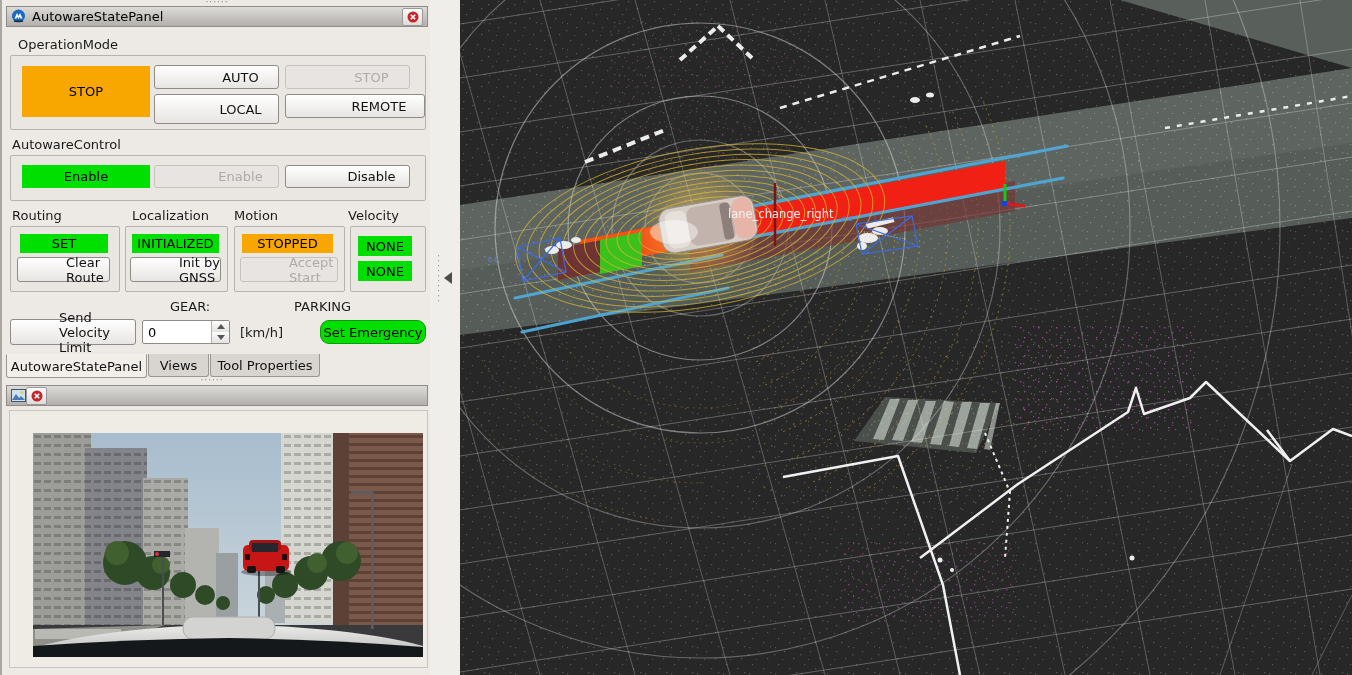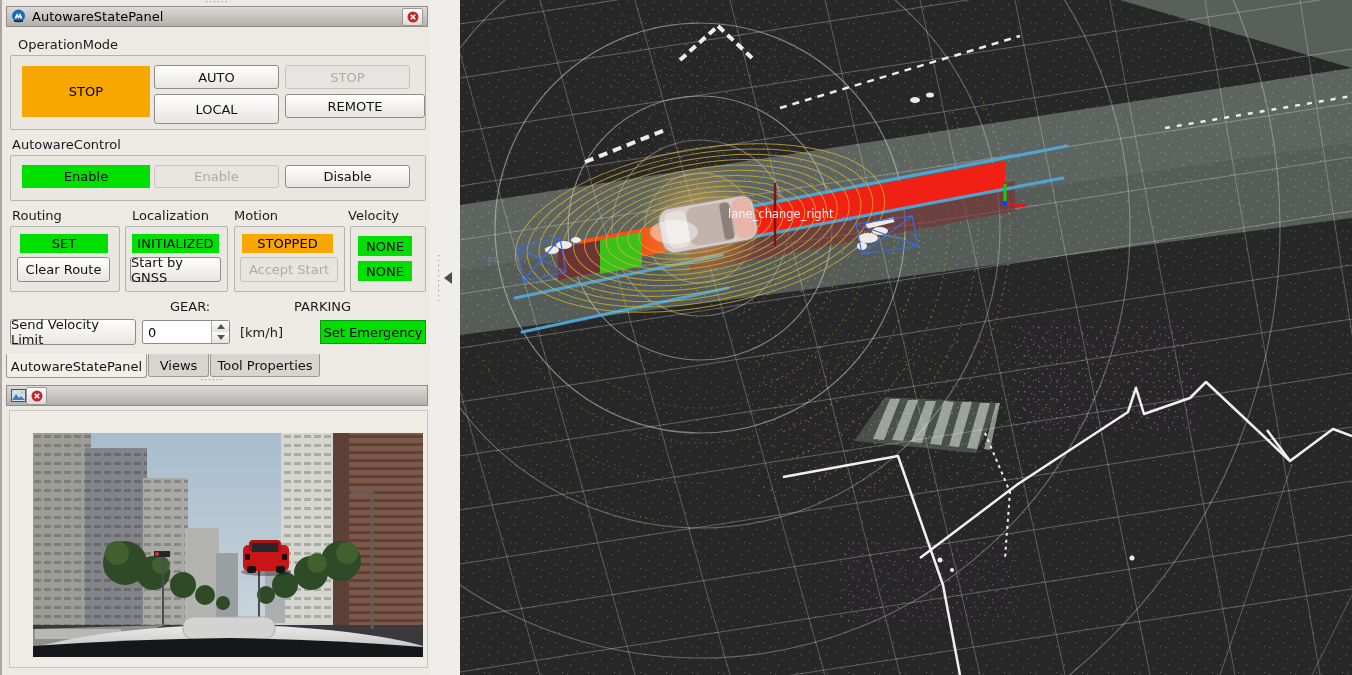--- a/index.html
+++ b/index.html
@@ -10,26 +10,26 @@
   #left-col{left:0;top:0;width:430px;height:675px;background:#edeae5;border-left:2px solid #aaa6a1;}
   .handle-dots{height:4px;color:#8b8884;font-size:9px;letter-spacing:1px;line-height:3px;text-align:center;}
   .titlebar{left:4px;right:4px;height:21px;background:linear-gradient(#dddbd8,#b2afac);
             border:1px solid #8f8c88;display:flex;align-items:center;padding:0 4px;box-sizing:border-box;}
   .titlebar .t-text{flex:1;margin-left:6px;font-size:13px;color:#000;}
   .close-btn{width:19px;height:16px;background:linear-gradient(#fbfbfb,#dedcd9);border:1px solid #999;
              border-radius:2px;display:flex;align-items:center;justify-content:center;cursor:default;}
   .gbox{border:1px solid #b6b3ae;border-radius:2px;background:#eae7e2;}
   .sec-label{font-size:13px;color:#1a1a1a;}
   .btn{background:linear-gradient(#ffffff,#e7e5e2);border:1px solid #8f8c88;border-radius:3px;
-       display:flex;align-items:center;justify-content:center;font-size:13px;color:#111;box-sizing:border-box;}
+       display:flex;align-items:center;justify-content:center;font-size:13px;color:#111;box-sizing:border-box;padding-left:48px;}
   .btn.disabled{background:#e7e4e1;border-color:#c6c3bf;color:#aeaba7;}
   .flat{display:flex;align-items:center;justify-content:center;font-size:13px;color:#000;box-sizing:border-box;}
   .orange{background:#f7a700;}
   .green{background:#00e000;}
-  .emerg{background:#00df00;border:1px solid #0a9a0a;border-radius:0;}
+  .emerg{background:#00df00;border:1px solid #0a9a0a;border-radius:9px;}
   .spinbox{background:#fff;border:1px solid #8f8c88;border-radius:2px;display:flex;box-sizing:border-box;}
   .spinbox input{border:none;outline:none;flex:1;font:13px "DejaVu Sans",sans-serif;padding-left:5px;width:58px;background:transparent;}
   .spin-btns{width:17px;border-left:1px solid #b5b2ae;display:flex;flex-direction:column;}
   .spin-btns div{flex:1;display:flex;align-items:center;justify-content:center;background:linear-gradient(#fcfcfc,#e4e2df);}
   .tri-up{width:0;height:0;border-left:4px solid transparent;border-right:4px solid transparent;border-bottom:5px solid #555;}
   .tri-dn{width:0;height:0;border-left:4px solid transparent;border-right:4px solid transparent;border-top:5px solid #555;}
   .tab{position:absolute;top:0;height:23px;display:flex;align-items:center;justify-content:center;
        border:1px solid #9a9792;border-top:none;border-radius:0 0 3px 3px;background:#d8d5d1;font-size:13px;box-sizing:border-box;}
   .tab.active{background:#f2efeb;height:24px;border-top:1px solid #f2efeb;}
   #splitter{left:430px;top:0;width:30px;height:675px;background:#f0eeea;}
@@ -80,21 +80,21 @@
 
   <div class="gbox abs" style="left:8px;top:226px;width:108px;height:64px"></div>
   <div class="gbox abs" style="left:123px;top:226px;width:101px;height:64px"></div>
   <div class="gbox abs" style="left:232px;top:226px;width:109px;height:64px"></div>
   <div class="gbox abs" style="left:348px;top:226px;width:74px;height:64px"></div>
 
   <div class="flat green abs" style="left:18px;top:234px;width:88px;height:19px">SET</div>
   <div class="btn abs" style="left:15px;top:257px;width:93px;height:25px">Clear Route</div>
 
   <div class="flat green abs" style="left:130px;top:234px;width:87px;height:19px">INITIALIZED</div>
-  <div class="btn abs" style="left:128px;top:257px;width:91px;height:25px">Start by GNSS</div>
+  <div class="btn abs" style="left:128px;top:257px;width:91px;height:25px">Init by GNSS</div>
 
   <div class="flat orange abs" style="left:240px;top:234px;width:91px;height:19px">STOPPED</div>
   <div class="btn disabled abs" style="left:238px;top:257px;width:98px;height:25px">Accept Start</div>
 
   <div class="flat green abs" style="left:356px;top:236px;width:54px;height:20px">NONE</div>
   <div class="flat green abs" style="left:356px;top:261px;width:54px;height:20px">NONE</div>
 
   <div class="abs sec-label" style="left:168px;top:299px">GEAR:</div>
   <div class="abs sec-label" style="left:292px;top:299px">PARKING</div>
 

